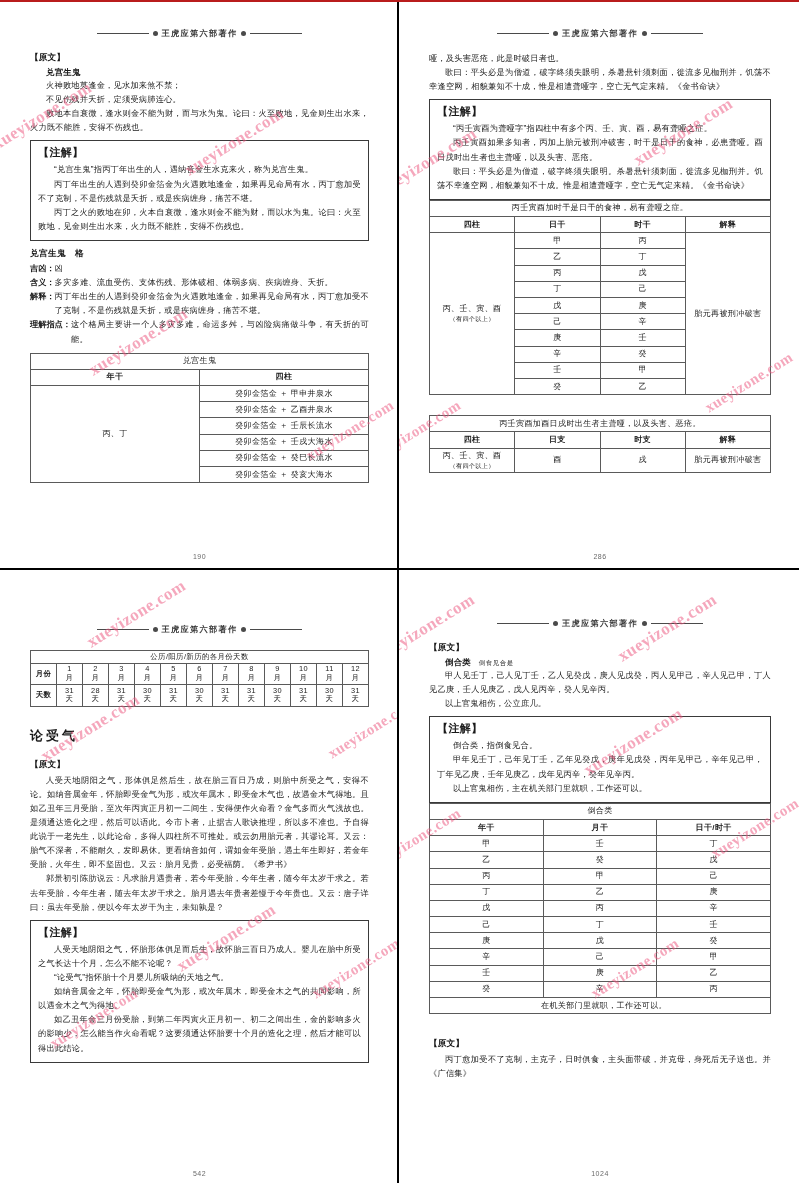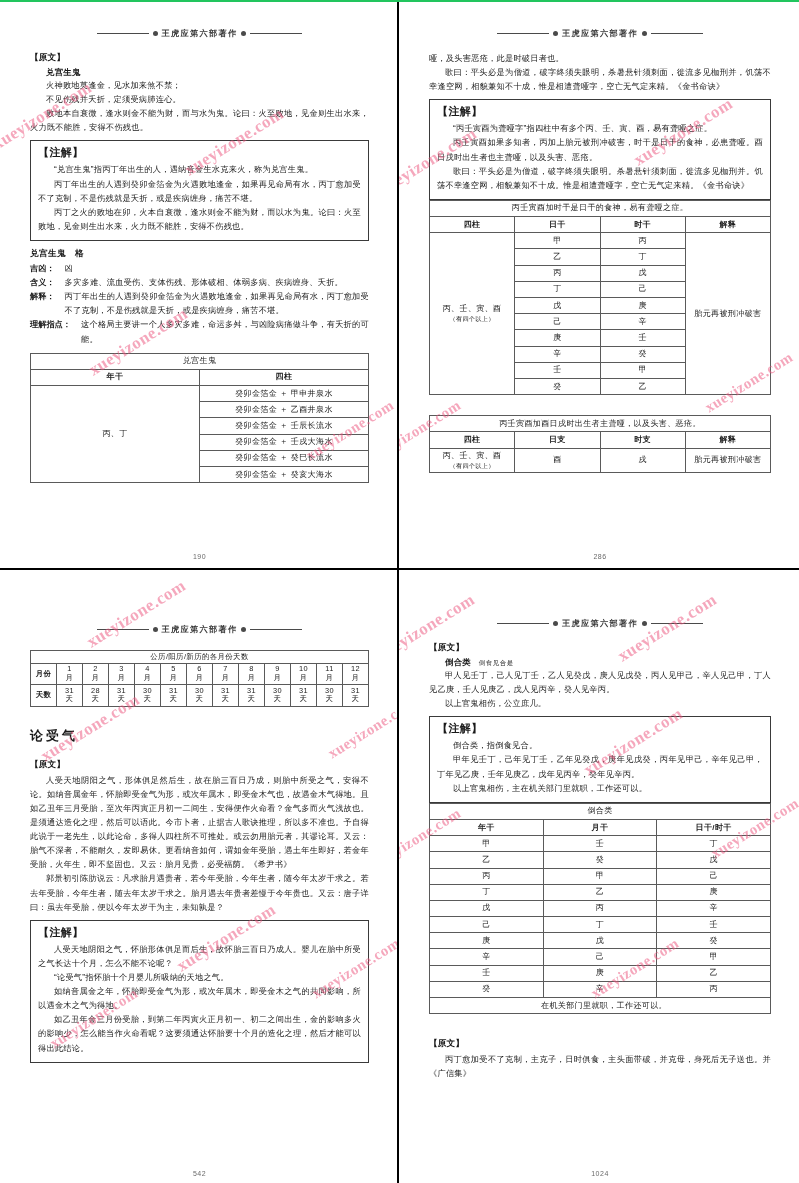--- a/index.html
+++ b/index.html
@@ -16,21 +16,21 @@
   }
 
   
   #sheet {
     position: relative;
     width: 799px; height: 1183px;
     display: grid;
     grid-template-columns: 399px 400px;
     grid-template-rows: 568px 615px;
     background: #fff;
-    border-top: 2px solid #22c55e;
+    border-top: 2px solid #b91c1c;
     border-bottom: 2px solid #000;
   }
   .page {
     position: relative;
     background: #fff;
     overflow: hidden;
     padding: 0 0 0 0;
   }
   .page.pg-tl { border-right: 2px solid #000; border-bottom: 2px solid #000; }
   .page.pg-tr { border-bottom: 2px solid #000; }
@@ -104,21 +104,21 @@
   }
   .boxed .box-title {
     text-align: left; font-weight: 700; font-size: 11px;
     margin: 0 0 3px 0; letter-spacing: .4px;
   }
   .boxed p { margin: 0; }
 
   
   .defblock { margin: 7px 0 0 0; }
   .defblock .dtitle { font-size: 8.6px; font-weight: 700; margin: 0 0 2px 0; letter-spacing:.4px;}
-  .defrow { display: flex; align-items: flex-start; font-size: 8.2px; line-height: 1.72; margin-bottom: 0px; gap: 10px;}
+  .defrow { display: flex; align-items: flex-start; font-size: 8.2px; line-height: 1.72; margin-bottom: 0px;}
   .defrow .dk { font-weight: 700; flex: 0 0 auto; white-space: nowrap; }
   .defrow .dv { flex: 1 1 auto; text-align: justify; letter-spacing: .25px;}
 
   
   table.tbl {
     width: 100%;
     border-collapse: collapse;
     font-size: 8px;
     margin-top: 6px;
     table-layout: fixed;

